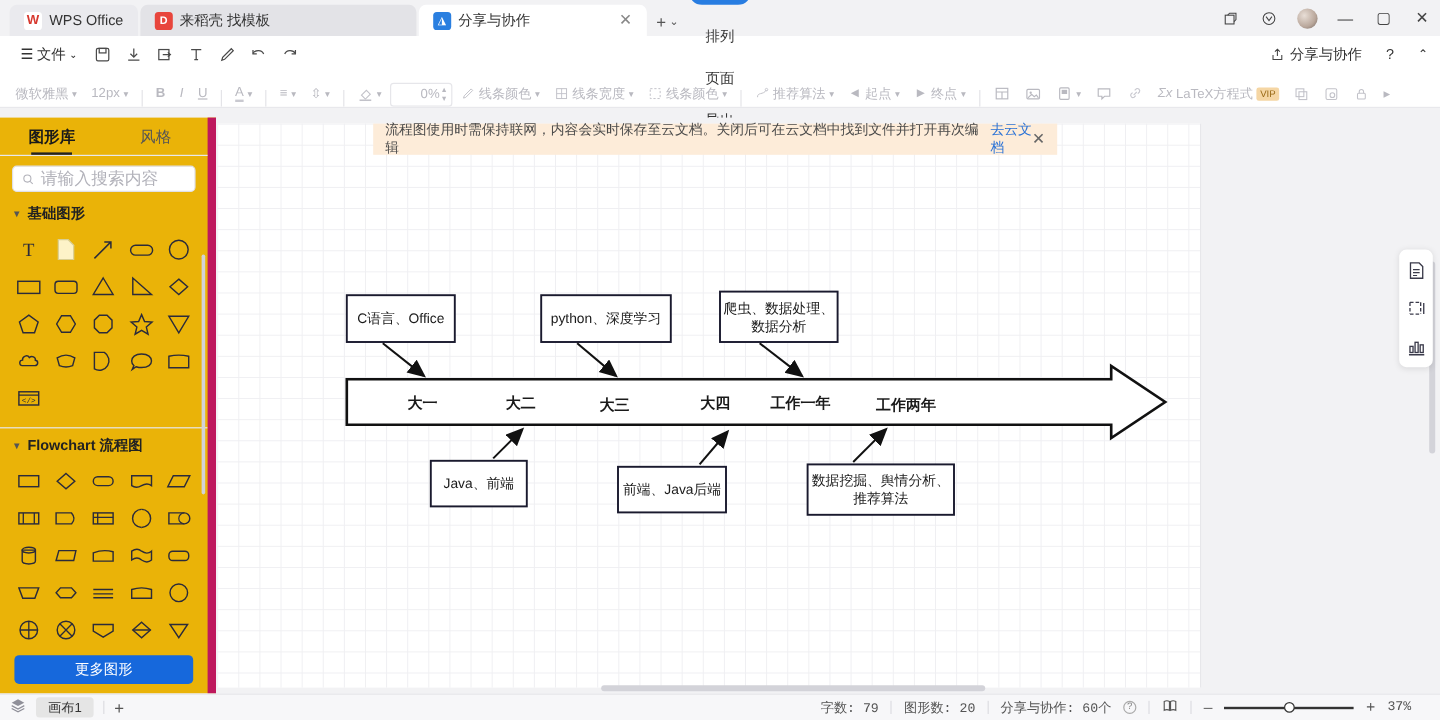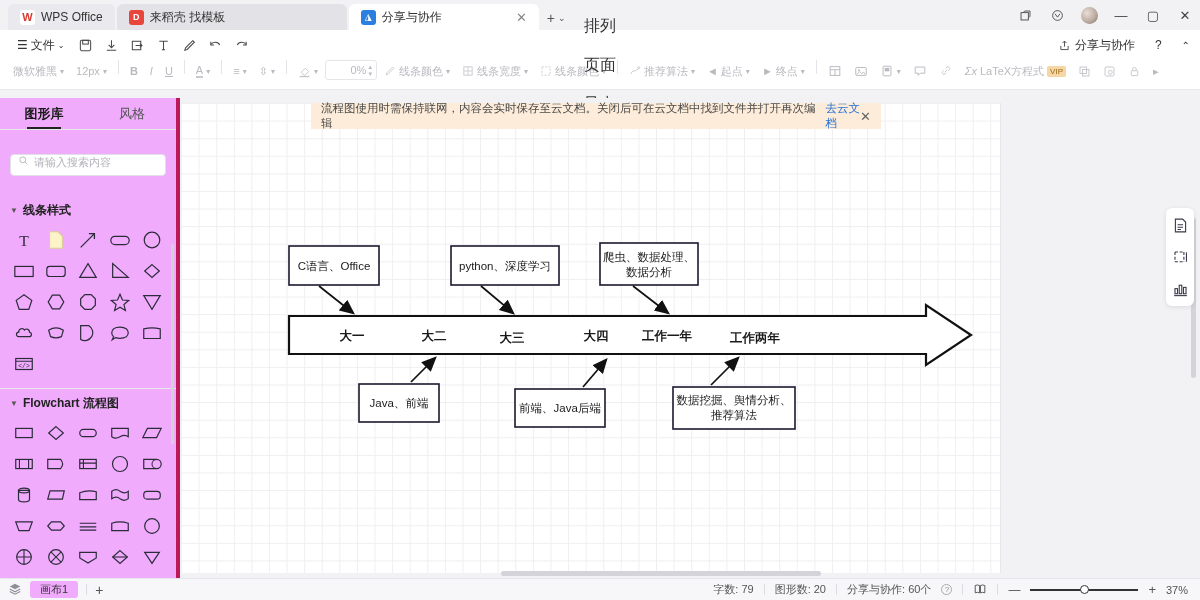--- a/index.html
+++ b/index.html
@@ -46,54 +46,54 @@
   .menubar { height: 30px; background: #ffffff; display: flex; align-items: center;
              padding: 0 10px; gap: 2px; position: relative; }
   .mb-item { display: flex; align-items: center; gap: 3px; font-size: 12px; color: #333;
              height: 24px; padding: 0 7px; border-radius: 4px; }
   .mb-ico { width: 24px; height: 24px; display: flex; align-items: center; justify-content: center;
             color: #4a4a4a; }
   .mb-center { position: absolute; left: 50%; transform: translateX(-50%);
                display: flex; align-items: center; gap: 18px; flex-direction: column; }
   .mb-center .pill { background: #287de1; color: #fff; border-radius: 11px;
                      padding: 3px 14px; font-size: 12px; }
-  .mb-center .txt { font-size: 16px; color: #333; }
+  .mb-center .txt { font-size: 12px; color: #333; }
   .mb-right { position: absolute; right: 10px; display: flex; align-items: center; gap: 20px;
               font-size: 12px; color: #333; }
 
   
   .fmtbar { height: 30px; background: #ffffff; border-bottom: 1px solid #e8e8ec;
-            display: flex; align-items: flex-start; padding: 0 8px; gap: 2px;
+            display: flex; align-items: flex-end; padding: 0 8px; gap: 2px;
             font-size: 11px; color: #b9b9c0; white-space: nowrap; overflow: hidden; }
   .fb { display: flex; align-items: center; gap: 3px; padding: 0 5px; height: 22px; }
   .fb .caret { font-size: 8px; }
   .fb-sep { width: 1px; height: 14px; background: #e4e4e8; margin: 0 4px; flex: 0 0 auto; }
   .fontbox { min-width: 52px; }
   .sizebox { min-width: 30px; }
   .opacity-box { border: 1px solid #e6e6ea; border-radius: 3px; height: 20px;
                  display: flex; align-items: center; justify-content: flex-end;
                  padding: 0 4px; width: 52px; gap: 2px; }
   .vip { background: #f5d6a4; color: #9a6b18; font-size: 8px; border-radius: 2px;
          padding: 0 3px; line-height: 11px; }
 
   
   .left {
     position: absolute; left: 0; top: 98px; width: 180px; height: 480px;
-    background: #f0abfc; border-right: 4px solid #be185d; display: flex; flex-direction: column; gap: 16px;
+    background: #eab308; border-right: 7px solid #be185d; display: flex; flex-direction: column;
   }
   .left-tabs { display: flex; height: 32px; border-bottom: 1px solid #e8e8ec; }
   .lt { flex: 1; display: flex; align-items: center; justify-content: center;
         font-size: 13px; color: #555; position: relative; }
   .lt.on { color: #1a1a1a; font-weight: bold; }
   .lt.on:after { content: ""; position: absolute; bottom: 0; left: 50%; transform: translateX(-50%);
                  width: 34px; height: 2px; background: #222; }
   .search-wrap { padding: 8px 10px 6px; }
   .search {
     height: 22px; border: 1px solid #e0e0e6; border-radius: 4px; background: #fff;
-    display: flex; gap: 5px; padding: 0 7px; font-size: 11px; color: #b2b2ba;
+    display: flex; align-items: center; gap: 5px; padding: 0 7px; font-size: 14px; color: #b2b2ba;
   }
   .sec-head { display: flex; align-items: center; gap: 5px; padding: 4px 10px 4px;
               font-size: 12px; font-weight: bold; color: #222; }
   .sec-head .tri { font-size: 8px; color: #555; }
   .shapes { display: grid; grid-template-columns: repeat(5, 1fr); padding: 2px 8px 6px;
             row-gap: 2px; }
   .sh { height: 29px; display: flex; align-items: center; justify-content: center; }
   .sh svg { display: block; }
   .panel-div { height: 1px; background: #e8e8ec; margin: 4px 0 2px; }
   .shape-scroll { flex: 1; overflow: hidden; position: relative; }
@@ -142,22 +142,22 @@
   }
   .rdock .ri { width: 22px; height: 22px; display: flex; align-items: center; justify-content: center; }
 
   
   .statusbar {
     position: absolute; left: 0; bottom: 0; width: 1200px; height: 22px;
     background: #f7f7f9; border-top: 1px solid #e6e6ea; display: flex; align-items: center;
     font-size: 11px; color: #555;
   }
   .sb-left { display: flex; align-items: center; gap: 8px; padding-left: 8px; }
-  .canvas-tab { background: #f0abfc; border-radius: 3px; padding: 1px 10px; font-size: 11px; color: #333; }
-  .sb-right { margin-left: auto; display: flex; align-items: center; gap: 10px; padding-right: 12px; }
+  .canvas-tab { background: #e5e5e5; border-radius: 3px; padding: 1px 10px; font-size: 11px; color: #333; }
+  .sb-right { margin-left: auto; display: flex; align-items: center; gap: 10px; padding-right: 24px; font-family: Liberation Mono, monospace; }
   .sb-sep { width: 1px; height: 11px; background: #dcdce1; }
   .zoomslider { position: relative; width: 108px; height: 12px; display: flex; align-items: center; }
   .zoomslider .track { position: absolute; left: 0; right: 0; height: 2px; background: #333; }
   .zoomslider .knob { position: absolute; left: 50px; width: 9px; height: 9px; border-radius: 50%;
                       background: #fff; border: 1.4px solid #333; }
   .sb-q { display: inline-flex; width: 11px; height: 11px; border: 1px solid #aaa;
           border-radius: 50%; align-items: center; justify-content: center; font-size: 8px; color: #888; }
 </style>
 </head>
 <body>
@@ -419,21 +419,21 @@
           </svg>
         <span>请输入搜索内容</span>
       </div>
     </div>
 
     <div class="shape-scroll">
       <div class="lscrollbar"></div>
 
       <div class="sec-head">
         <span class="tri">▼</span>
-        <span>线条样式</span>
+        <span>基础图形</span>
       </div>
       <div class="shapes">
         <div class="sh">
             <svg width="22" height="22" viewBox="0 0 24 24">
               <text x="12" y="18" font-size="17" text-anchor="middle" fill="#2b2b3a" font-family="Liberation Serif, serif">T</text>
             </svg>
           </div>
         <div class="sh">
             <svg width="22" height="22" viewBox="0 0 24 24">
               <path d="M5 3 H14 L19 8 V21 H5 Z" fill="#fdf3c8" stroke="#d9cf94" stroke-width="1.1"></path>
@@ -687,20 +687,21 @@
             </svg>
           </div>
 
         <div class="sh"></div>
         <div class="sh"></div>
         <div class="sh"></div>
         <div class="sh"></div>
       </div>
     </div>
 
+    <div class="more-btn">更多图形</div>
   </div>
 
   <div class="canvas-area">
     <div class="paper">
 
       <svg class="diagram" viewBox="0 0 820 470">
         <defs>
           <marker id="ah" markerWidth="10" markerHeight="10" refX="7.5" refY="4" orient="auto">
             <path d="M0,0 L9,4 L0,8 Z" fill="#111"></path>
           </marker>

